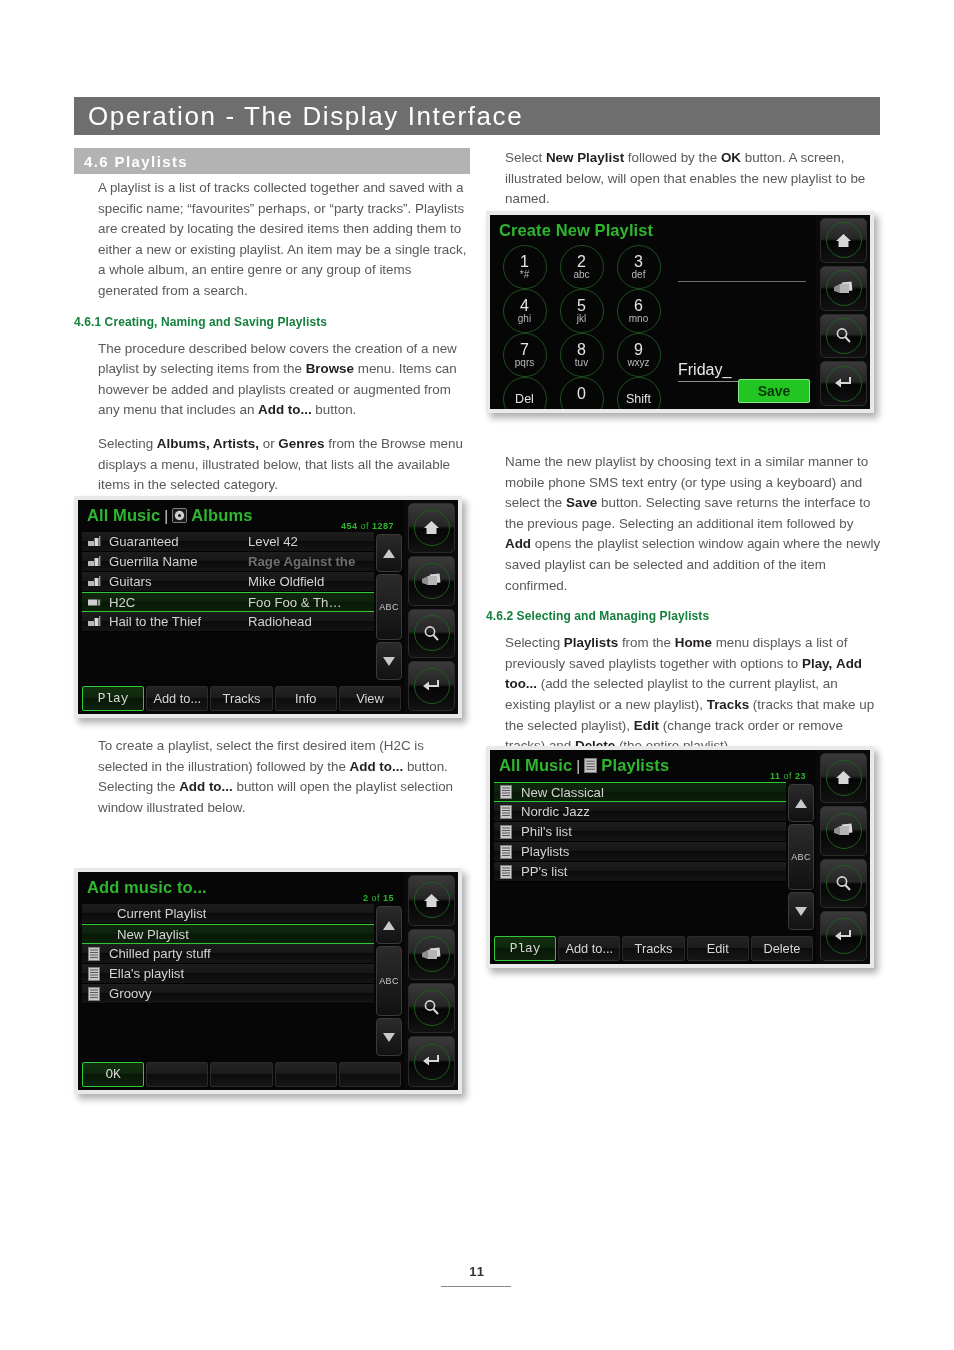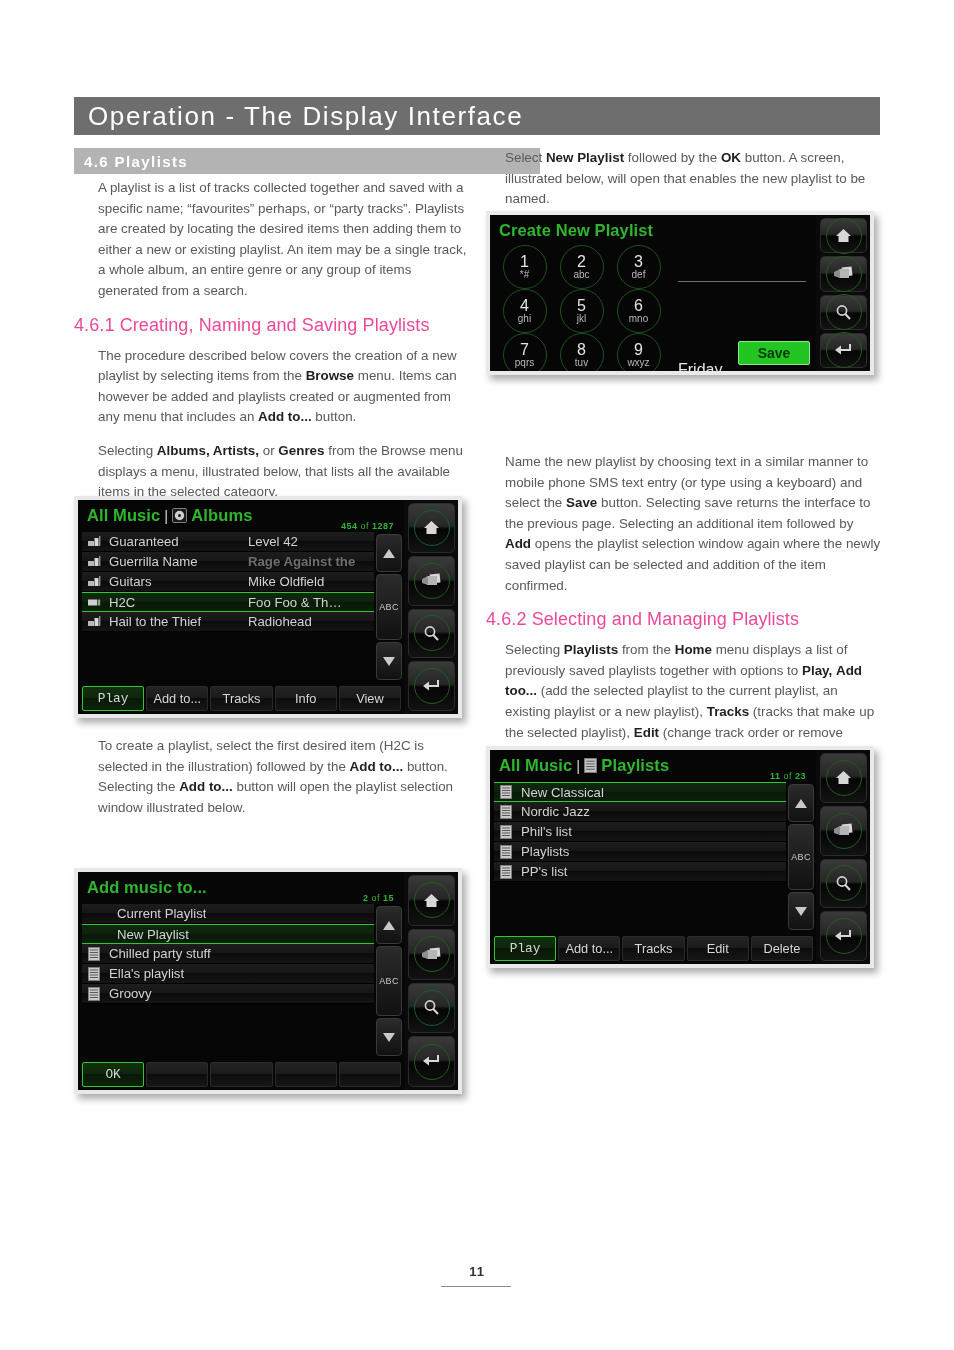--- a/index.html
+++ b/index.html
@@ -33,21 +33,21 @@
     font-weight: 400;
     letter-spacing: 1.6px;
     padding-left: 14px;
     white-space: nowrap;
   }
 
   .section-bar {
     position: absolute;
     left: 74px;
     top: 148px;
-    width: 466px;
+    width: 396px;
     height: 26px;
     background: #b3b3b3;
     display: flex;
     align-items: center;
   }
   .section-bar .section-text {
     color: #ffffff;
     font-size: 15px;
     font-weight: bold;
     letter-spacing: 1.4px;
@@ -74,23 +74,23 @@
     font-size: 13.4px;
     line-height: 20.6px;
     color: #58595b;
   }
   .col-right p.body-text { padding-left: 19px; }
   p.body-text b { color: #231f20; font-weight: bold; }
 
   h3.sub-head {
     margin: 6px 0 10px 0;
     padding-left: 0px;
-    font-size: 18px;
-    font-weight: normal;
-    color: #ec4899;
+    font-size: 12px;
+    font-weight: bold;
+    color: #15803d;
     letter-spacing: 0.1px;
   }
   .col-right h3.sub-head { padding-left: 0px; }
 
   
   .device {
     position: absolute;
     background: #e9e9e9;
     padding: 4px;
     box-sizing: border-box;
@@ -628,21 +628,21 @@
           </svg>
         </div>
     </div>
   </div>
 </div>
 
 <div class="col-right">
   <p class="body-text"><span>Select </span><b>New Playlist</b><span> followed by the </span><b>OK</b><span> button. A screen, illustrated below, will open that enables the new playlist to be named.</span></p>
 </div>
 
-<div class="device" style="left:486px; top:211px; width:388px; height:164px;">
+<div class="device" style="left:486px; top:211px; width:388px; height:202px;">
   <div class="device-inner">
     <div class="screen">
       <div class="scr-head">
         <div class="scr-title">
             <span>Create New Playlist</span>
           </div>
       </div>
 
       <div class="keypad">
         <div class="kp-row">

